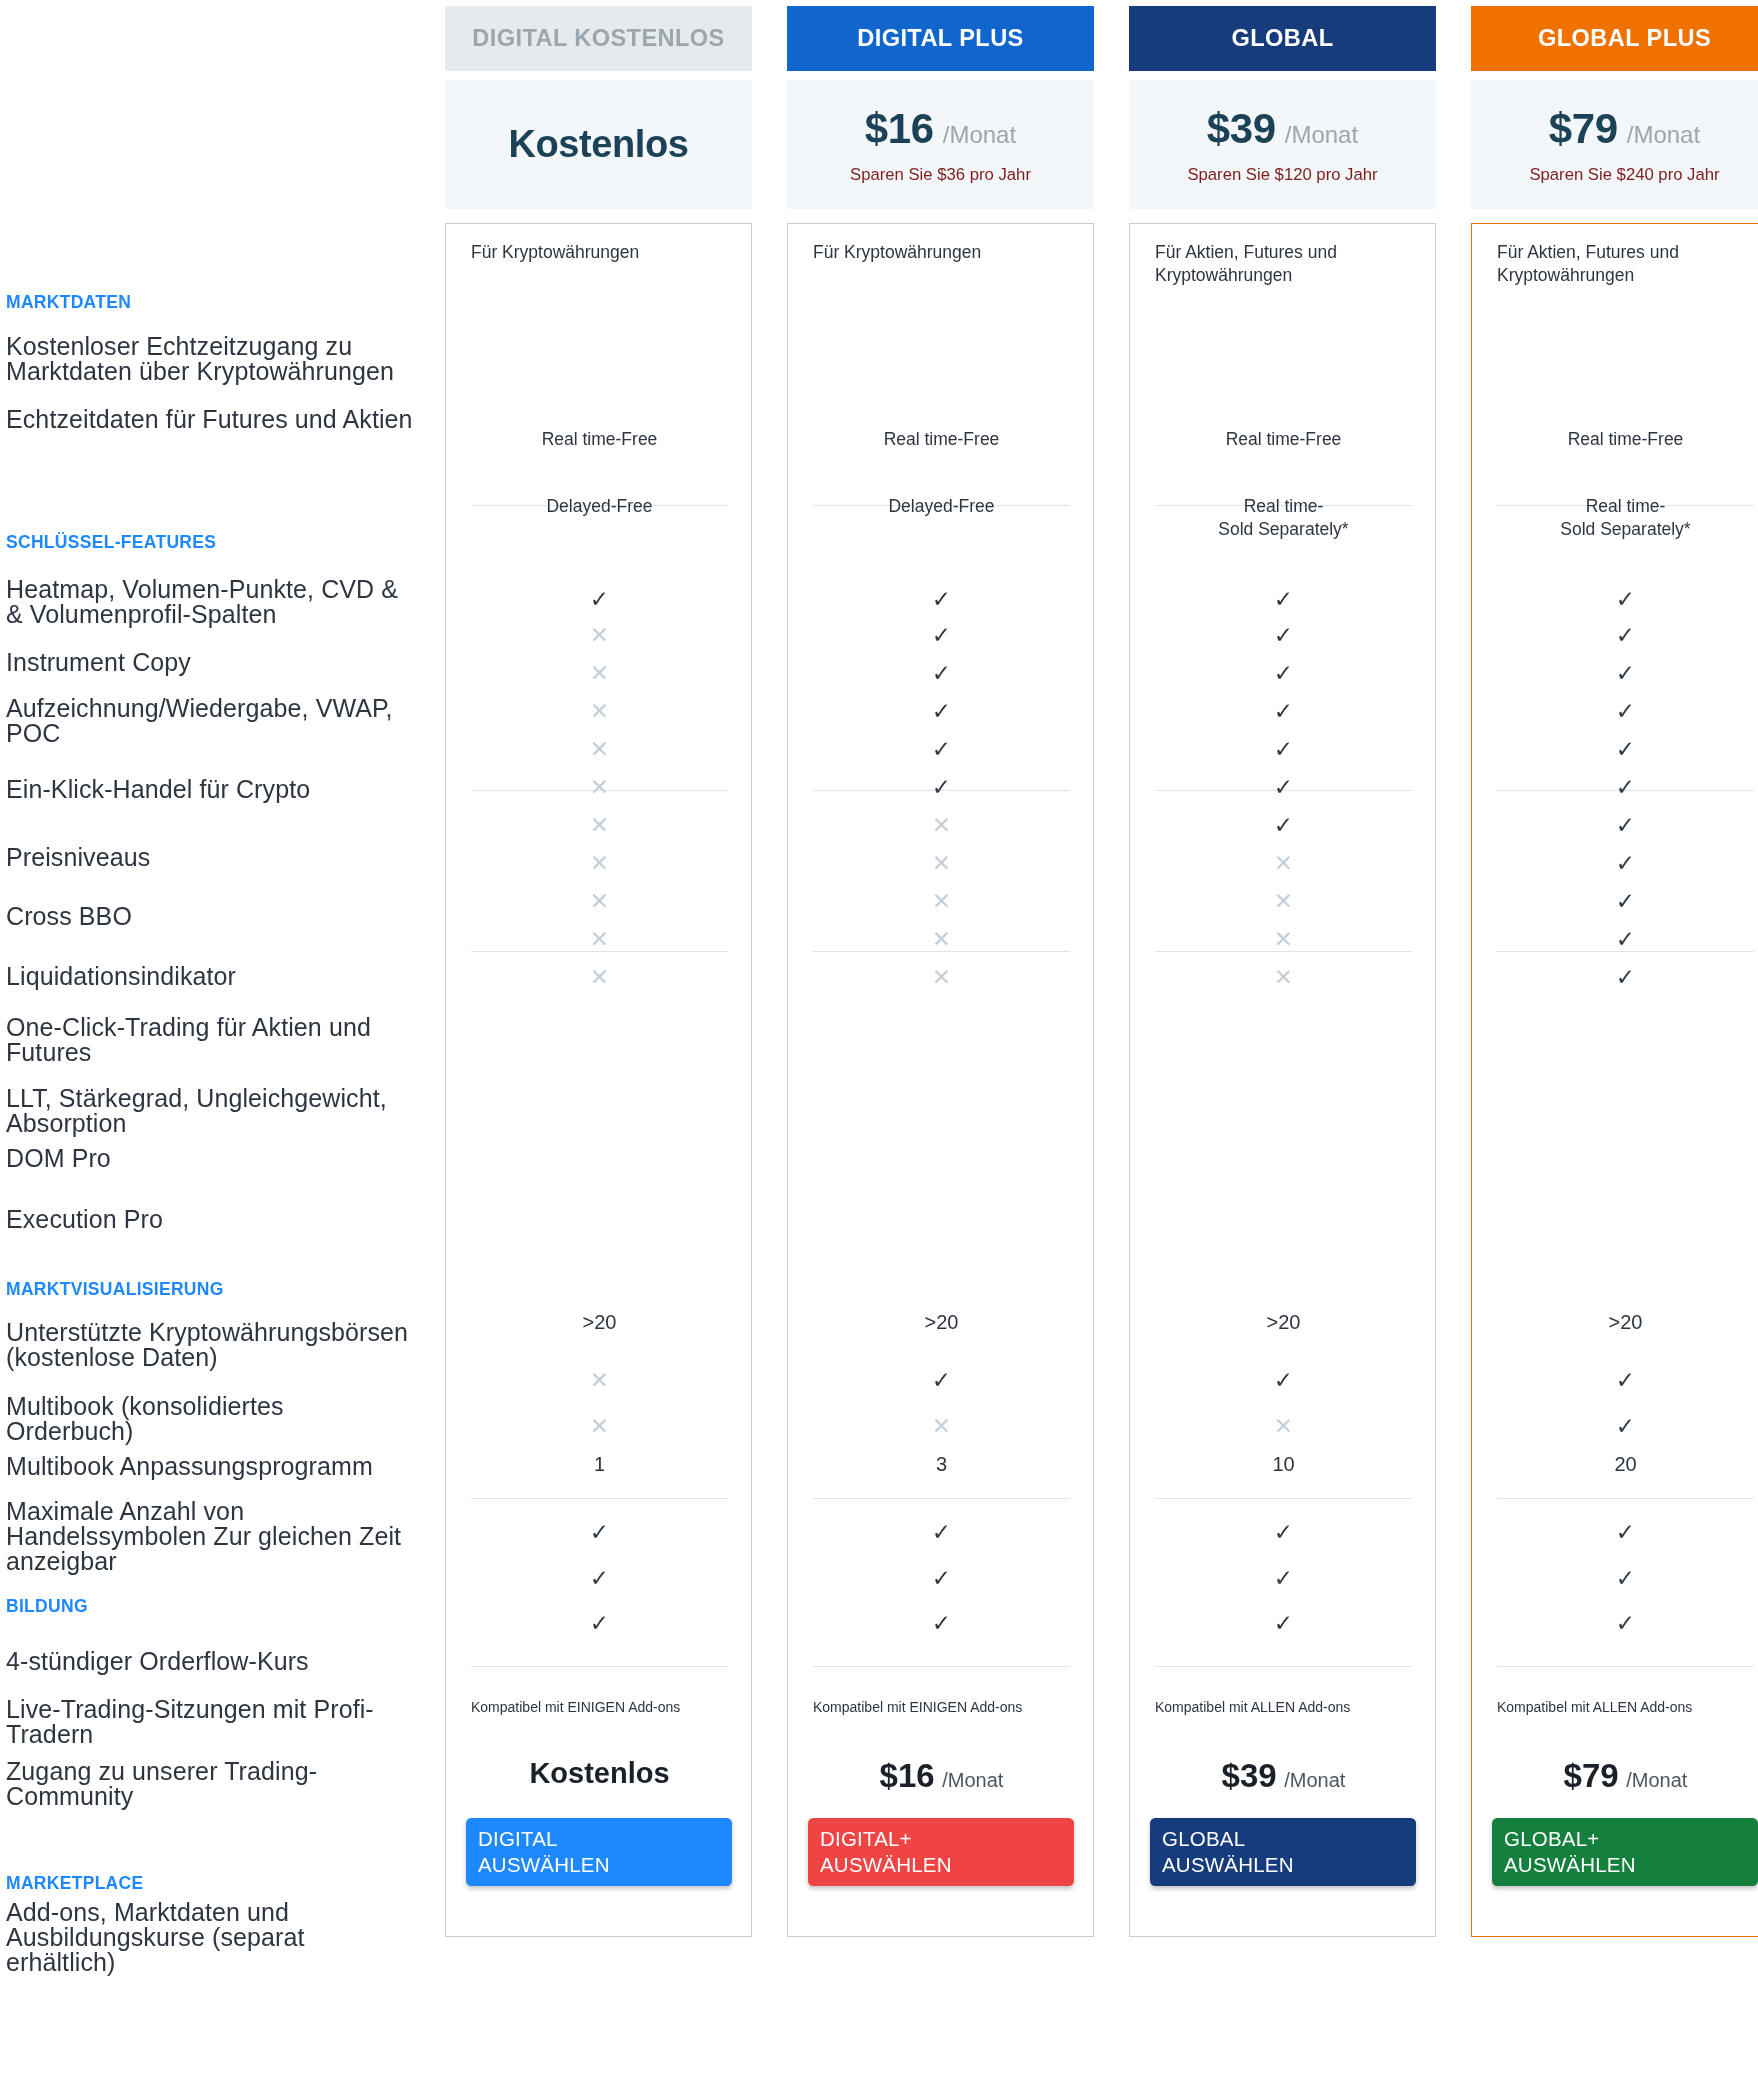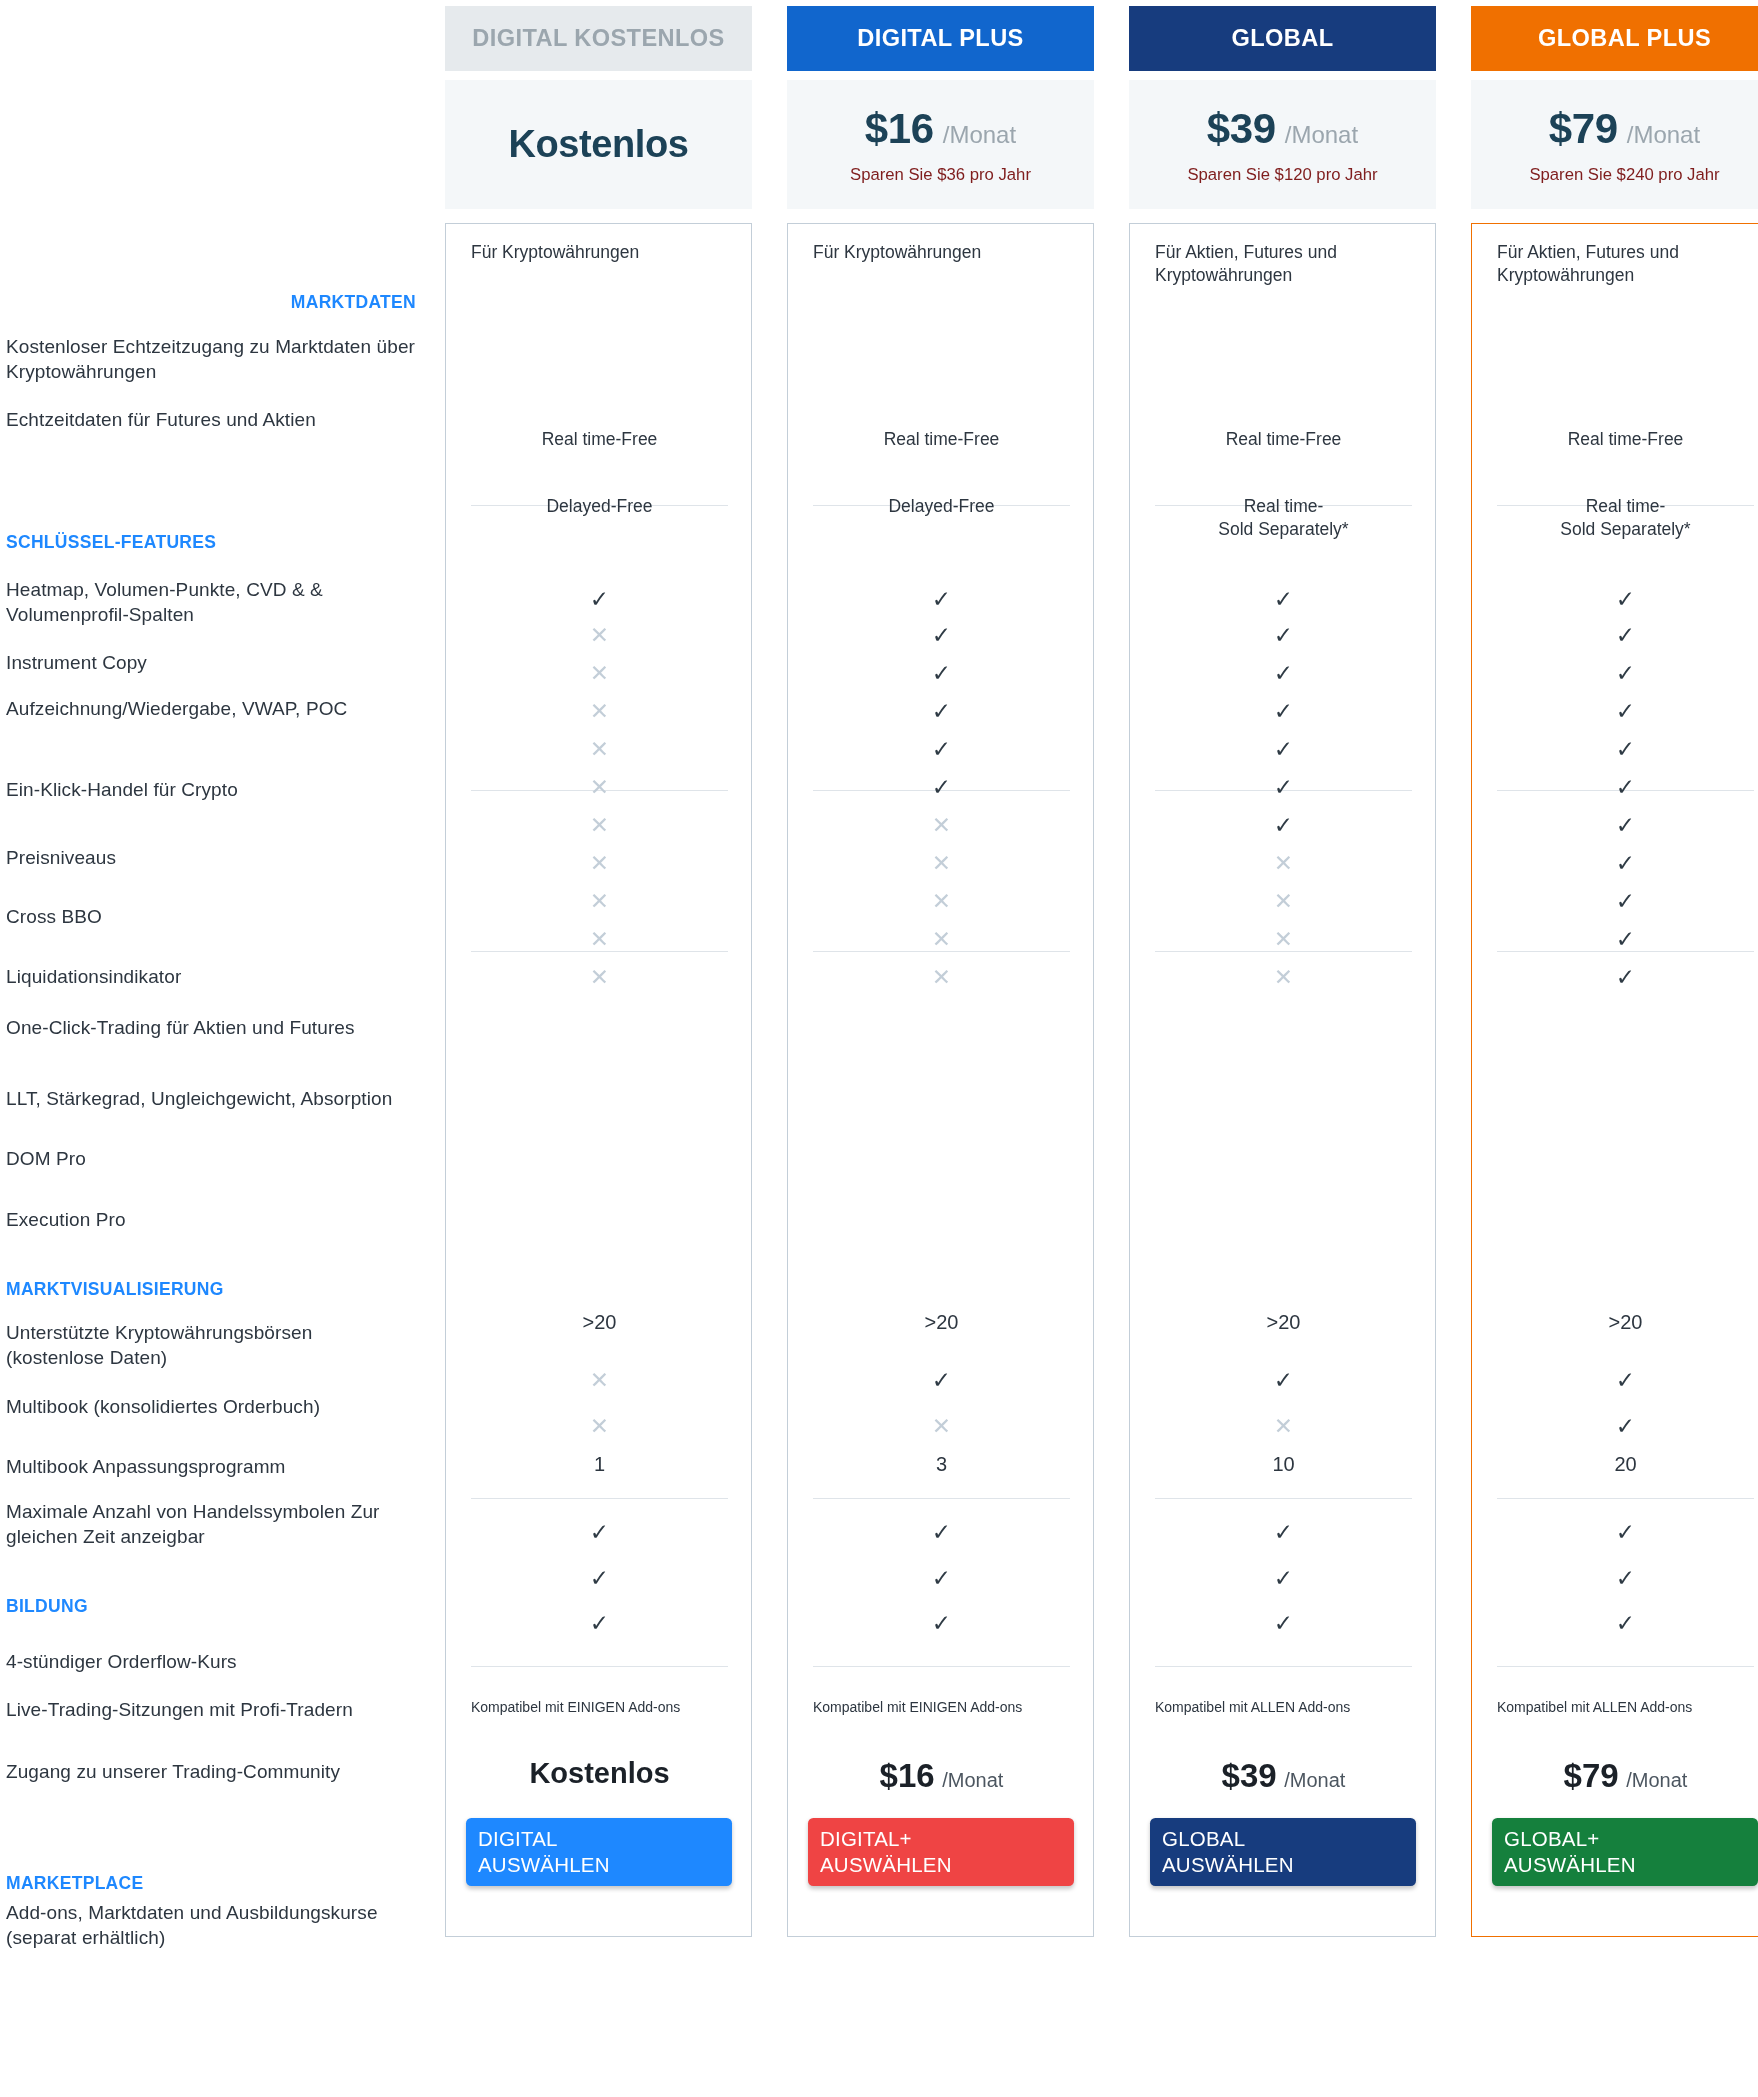--- a/index.html
+++ b/index.html
@@ -21,21 +21,21 @@
   .labels {
     position: absolute;
     left: 0; top: 0;
     width: 426px;
     height: 2097px;
   }
   .lbl {
     position: absolute;
     left: 6px;
     width: 410px;
-    font-size: 19px;
+    font-size: 25px;
     line-height: 25px;
     color: #2d3640;
     letter-spacing: 0.1px;
   }
   .lbl.section {
     color: #1e88ff;
     font-weight: bold;
     font-size: 17.5px;
     letter-spacing: 0.3px;
   }
@@ -172,21 +172,21 @@
   .cta.b3 { background: #173c7e; }
   .cta.b4 { background: #15803d; }
   .cta span { display: block; }
 </style>
 </head>
 <body>
 
 <div class="page">
 
   <div class="labels">
-      <div class="lbl section" style="top: 290px; text-align: right;">MARKTDATEN</div>
+      <div class="lbl section" style="top: 290px;">MARKTDATEN</div>
       <div class="lbl section" style="top: 530px;">SCHLÜSSEL-FEATURES</div>
       <div class="lbl section" style="top: 1277px;">MARKTVISUALISIERUNG</div>
       <div class="lbl section" style="top: 1594px;">BILDUNG</div>
       <div class="lbl section" style="top: 1871px;">MARKETPLACE</div>
       <div class="lbl" style="top: 334px;">Kostenloser Echtzeitzugang zu Marktdaten über Kryptowährungen</div>
       <div class="lbl" style="top: 407px;">Echtzeitdaten für Futures und Aktien</div>
       <div class="lbl" style="top: 577px;">Heatmap, Volumen-Punkte, CVD &amp; &amp; Volumenprofil-Spalten</div>
       <div class="lbl" style="top: 650px;">Instrument Copy</div>
       <div class="lbl" style="top: 696px;">Aufzeichnung/Wiedergabe, VWAP, POC</div>
       <div class="lbl" style="top: 777px;">Ein-Klick-Handel für Crypto</div>

